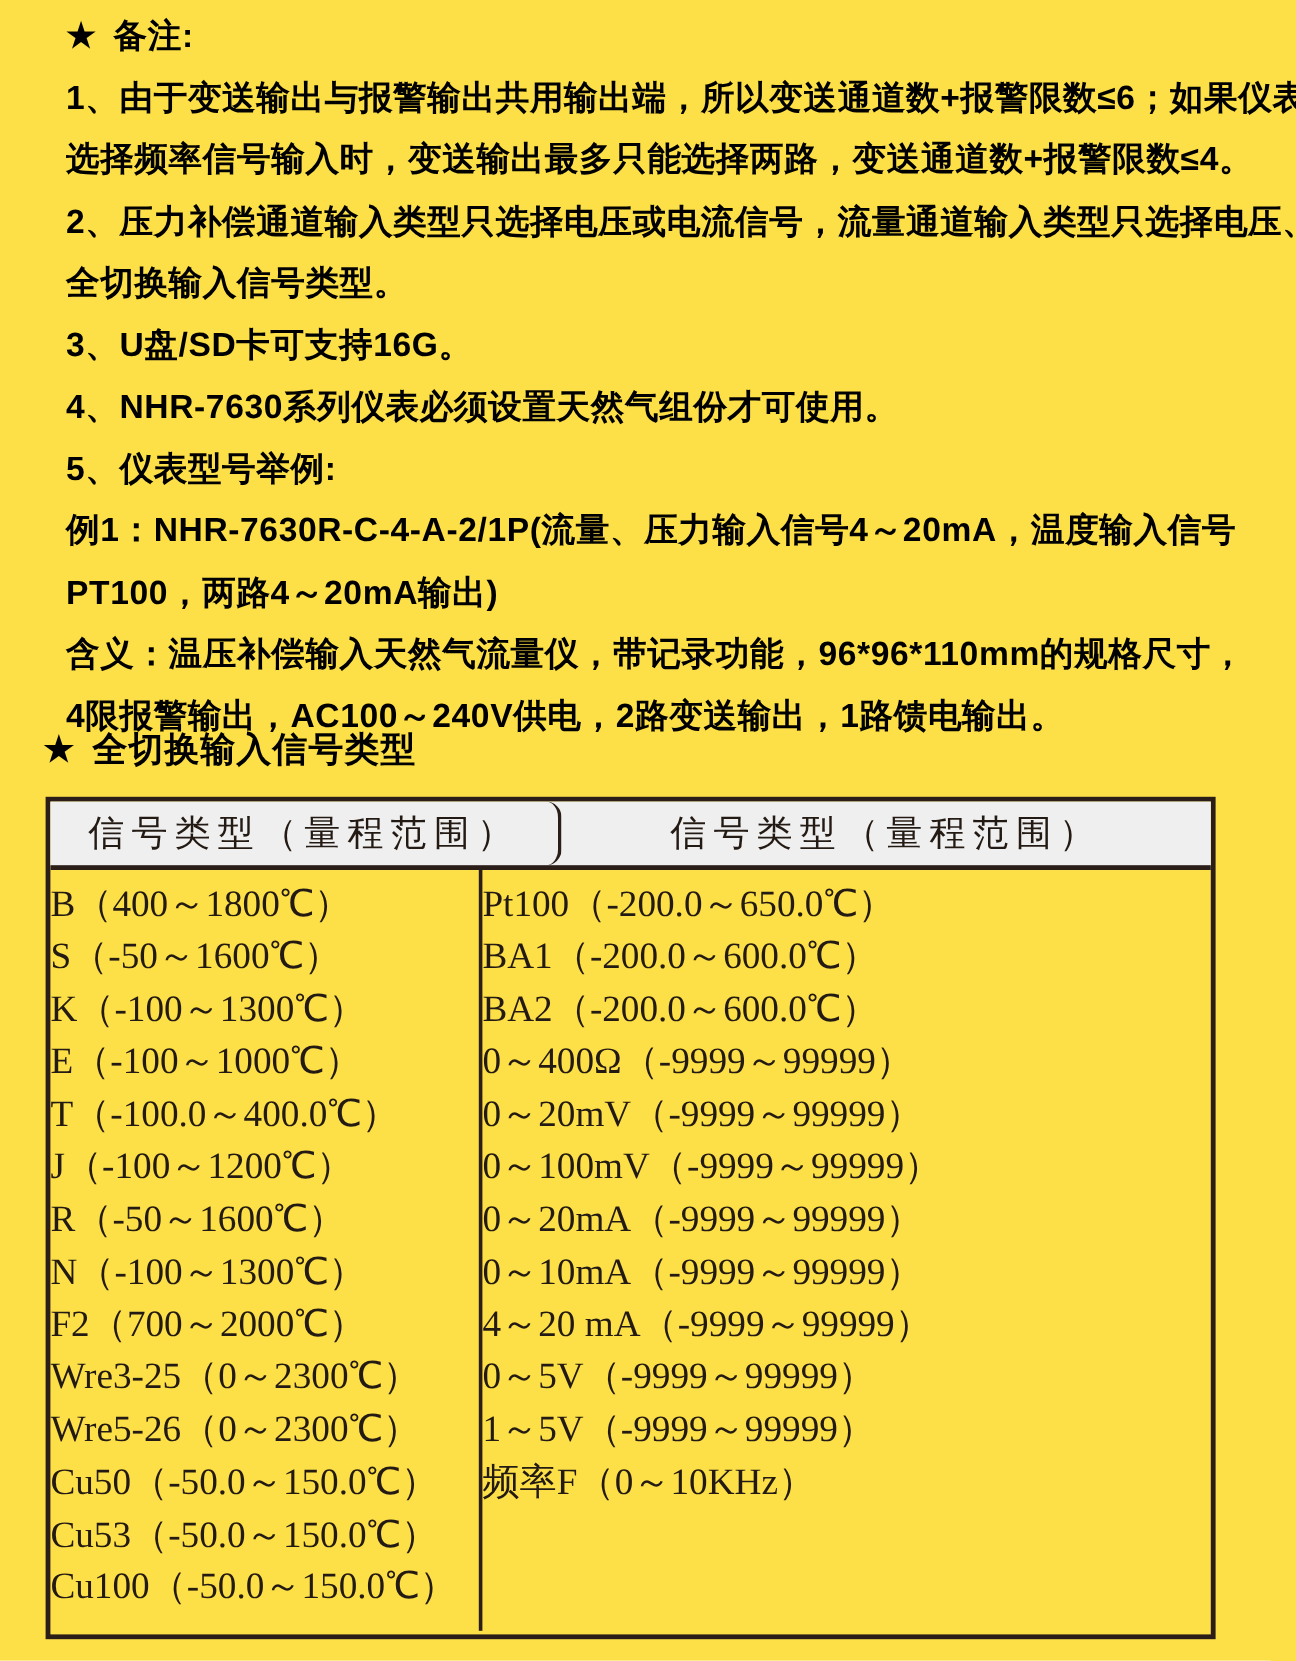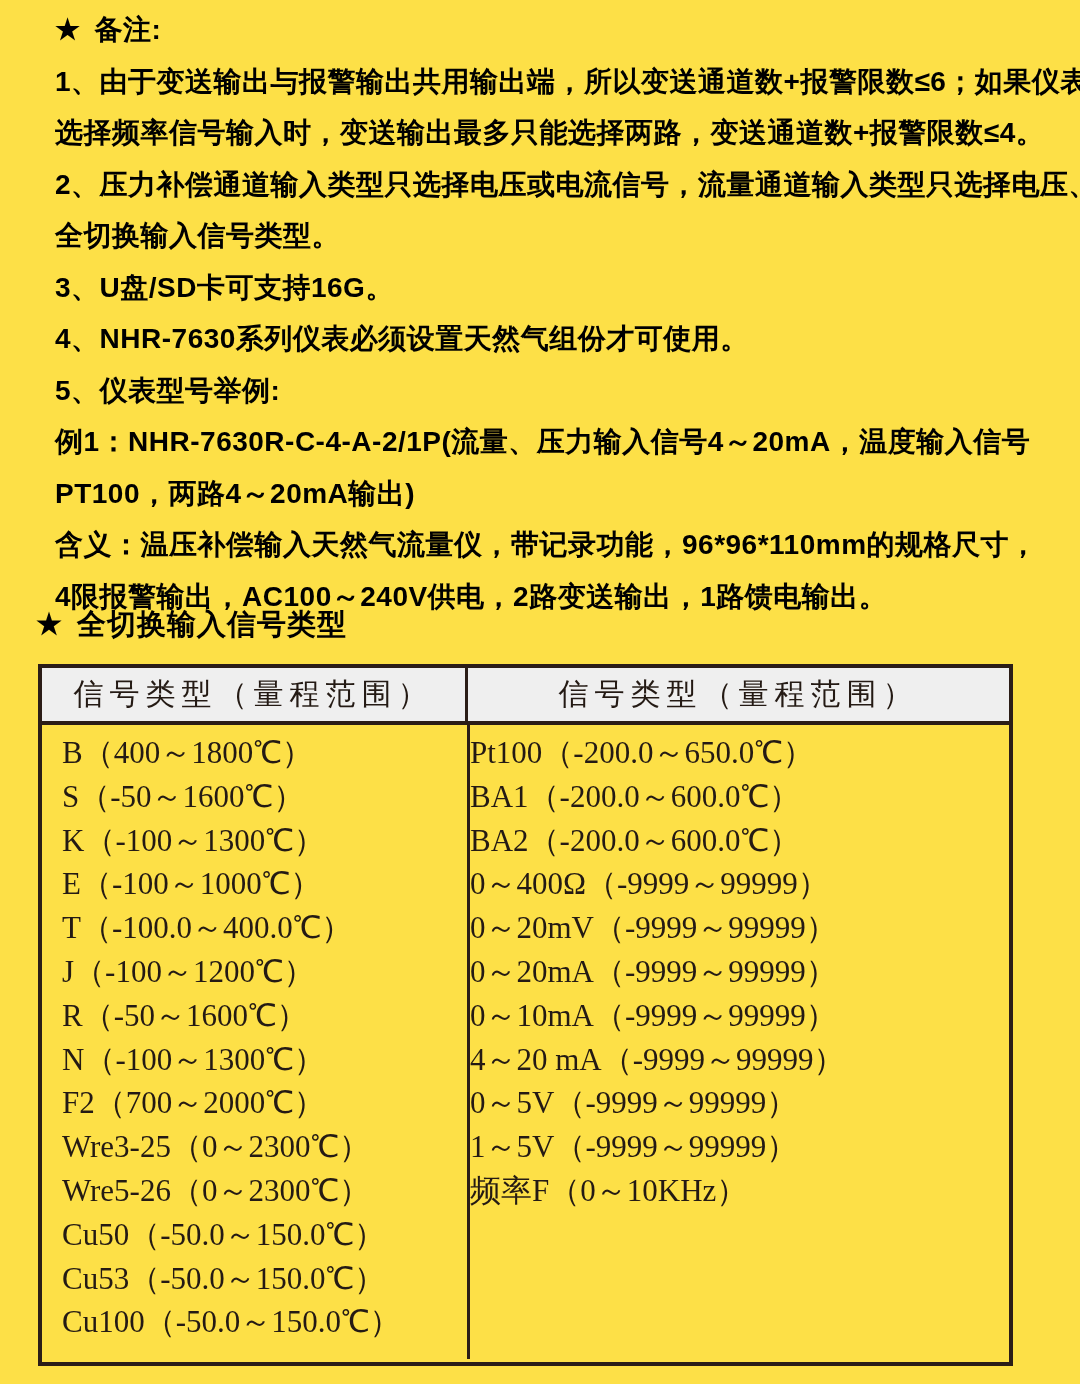--- a/index.html
+++ b/index.html
@@ -38,33 +38,34 @@
     height:57px;
     box-sizing:border-box;
     background:#efefef;
     border-bottom:4px solid #2b1d17;
   }
   .th{
     display:flex;align-items:center;justify-content:center;
     font-size:30px;letter-spacing:6px;
     box-sizing:border-box;
     white-space:nowrap;
+    border-radius:13px;
   }
   .th.left-col{width:426px;border-right:3px solid #2b1d17;}
   .th.right-col{flex:1;}
   .tbody{
     display:flex;
     height:634px;
     box-sizing:border-box;
   }
   .col{
     box-sizing:border-box;
     padding-top:6px;
   }
-  .col.left-col{width:428px;border-right:3px solid #2b1d17;padding-left:20px;}
+  .col.left-col{width:360px;border-right:3px solid #2b1d17;}
   .col.right-col{flex:1;}
   .row{
     height:43.8px;line-height:43.8px;
     font-size:31px;
     white-space:nowrap;
   }
   .spacer-row{height:43.8px;}
 </style>
 </head>
 <body>
@@ -109,20 +110,21 @@
         <div class="row">Cu50（-50.0～150.0℃）</div>
         <div class="row">Cu53（-50.0～150.0℃）</div>
         <div class="row">Cu100（-50.0～150.0℃）</div>
       </div>
       <div class="col right-col">
         <div class="row">Pt100（-200.0～650.0℃）</div>
         <div class="row">BA1（-200.0～600.0℃）</div>
         <div class="row">BA2（-200.0～600.0℃）</div>
         <div class="row">0～400Ω（-9999～99999）</div>
         <div class="row">0～20mV（-9999～99999）</div>
+        <div class="row">0～100mV（-9999～99999）</div>
         <div class="row">0～20mA（-9999～99999）</div>
         <div class="row">0～10mA（-9999～99999）</div>
         <div class="row">4～20 mA（-9999～99999）</div>
         <div class="row">0～5V（-9999～99999）</div>
         <div class="row">1～5V（-9999～99999）</div>
         <div class="row">频率F（0～10KHz）</div>
         <div class="spacer-row"></div>
       </div>
     </div>
   </div>

